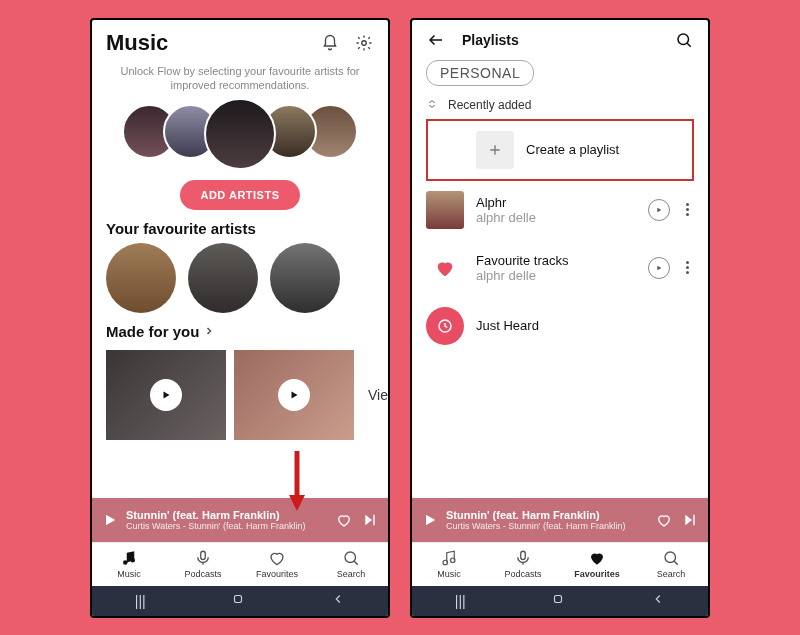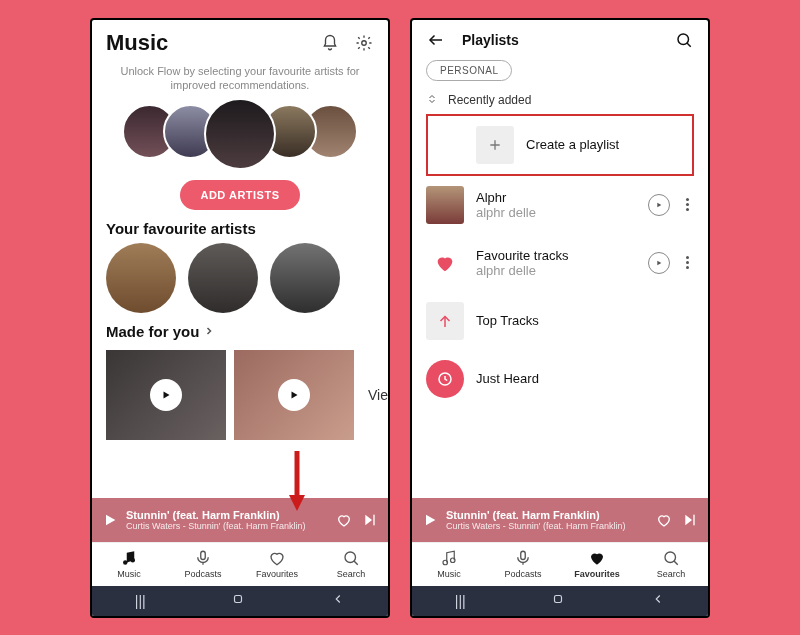--- a/index.html
+++ b/index.html
@@ -181,21 +181,21 @@
     display:flex;
     justify-content:space-around;
     align-items:center;
   }
   .nav-glyph {color:#ced3de; font-size:14px;}
   
   .chip-row {padding:6px 14px;}
   .chip {
     border:1px solid #aaa;
     color:#555;
-    font-size:10px;
+    font-size:14px;
     letter-spacing:0.5px;
     padding:4px 13px;
     border-radius:12px;
     display:inline-block;
     cursor:pointer;
   }
   .sort-row {
     display:flex; align-items:center; gap:10px;
     padding:6px 14px;
     font-size:12px;
@@ -465,31 +465,20 @@
               </svg>
             </div>
           <div class="kebab">
               <span></span>
               <span></span>
               <span></span>
             </div>
         </div>
       </div>
 
-      <div class="pl-item">
-        <div class="pl-leading">
-          <svg width="18" height="18" viewBox="0 0 24 24" fill="none" stroke="#e84d64" stroke-width="2">
-              <line x1="12" y1="20" x2="12" y2="6"></line>
-              <polyline points="6 12 12 6 18 12"></polyline>
-            </svg>
-        </div>
-        <div class="pl-text">
-          <div class="pl-title">Top Tracks</div>
-        </div>
-      </div>
 
       <div class="pl-item">
         <div class="pl-leading" style="background:#e84d64;border-radius:50%;">
           <svg width="18" height="18" viewBox="0 0 24 24" fill="none" stroke="#fff" stroke-width="2">
               <circle cx="12" cy="12" r="8"></circle>
               <polyline points="12 8 12 12 15 14"></polyline>
             </svg>
         </div>
         <div class="pl-text">
           <div class="pl-title">Just Heard</div>

